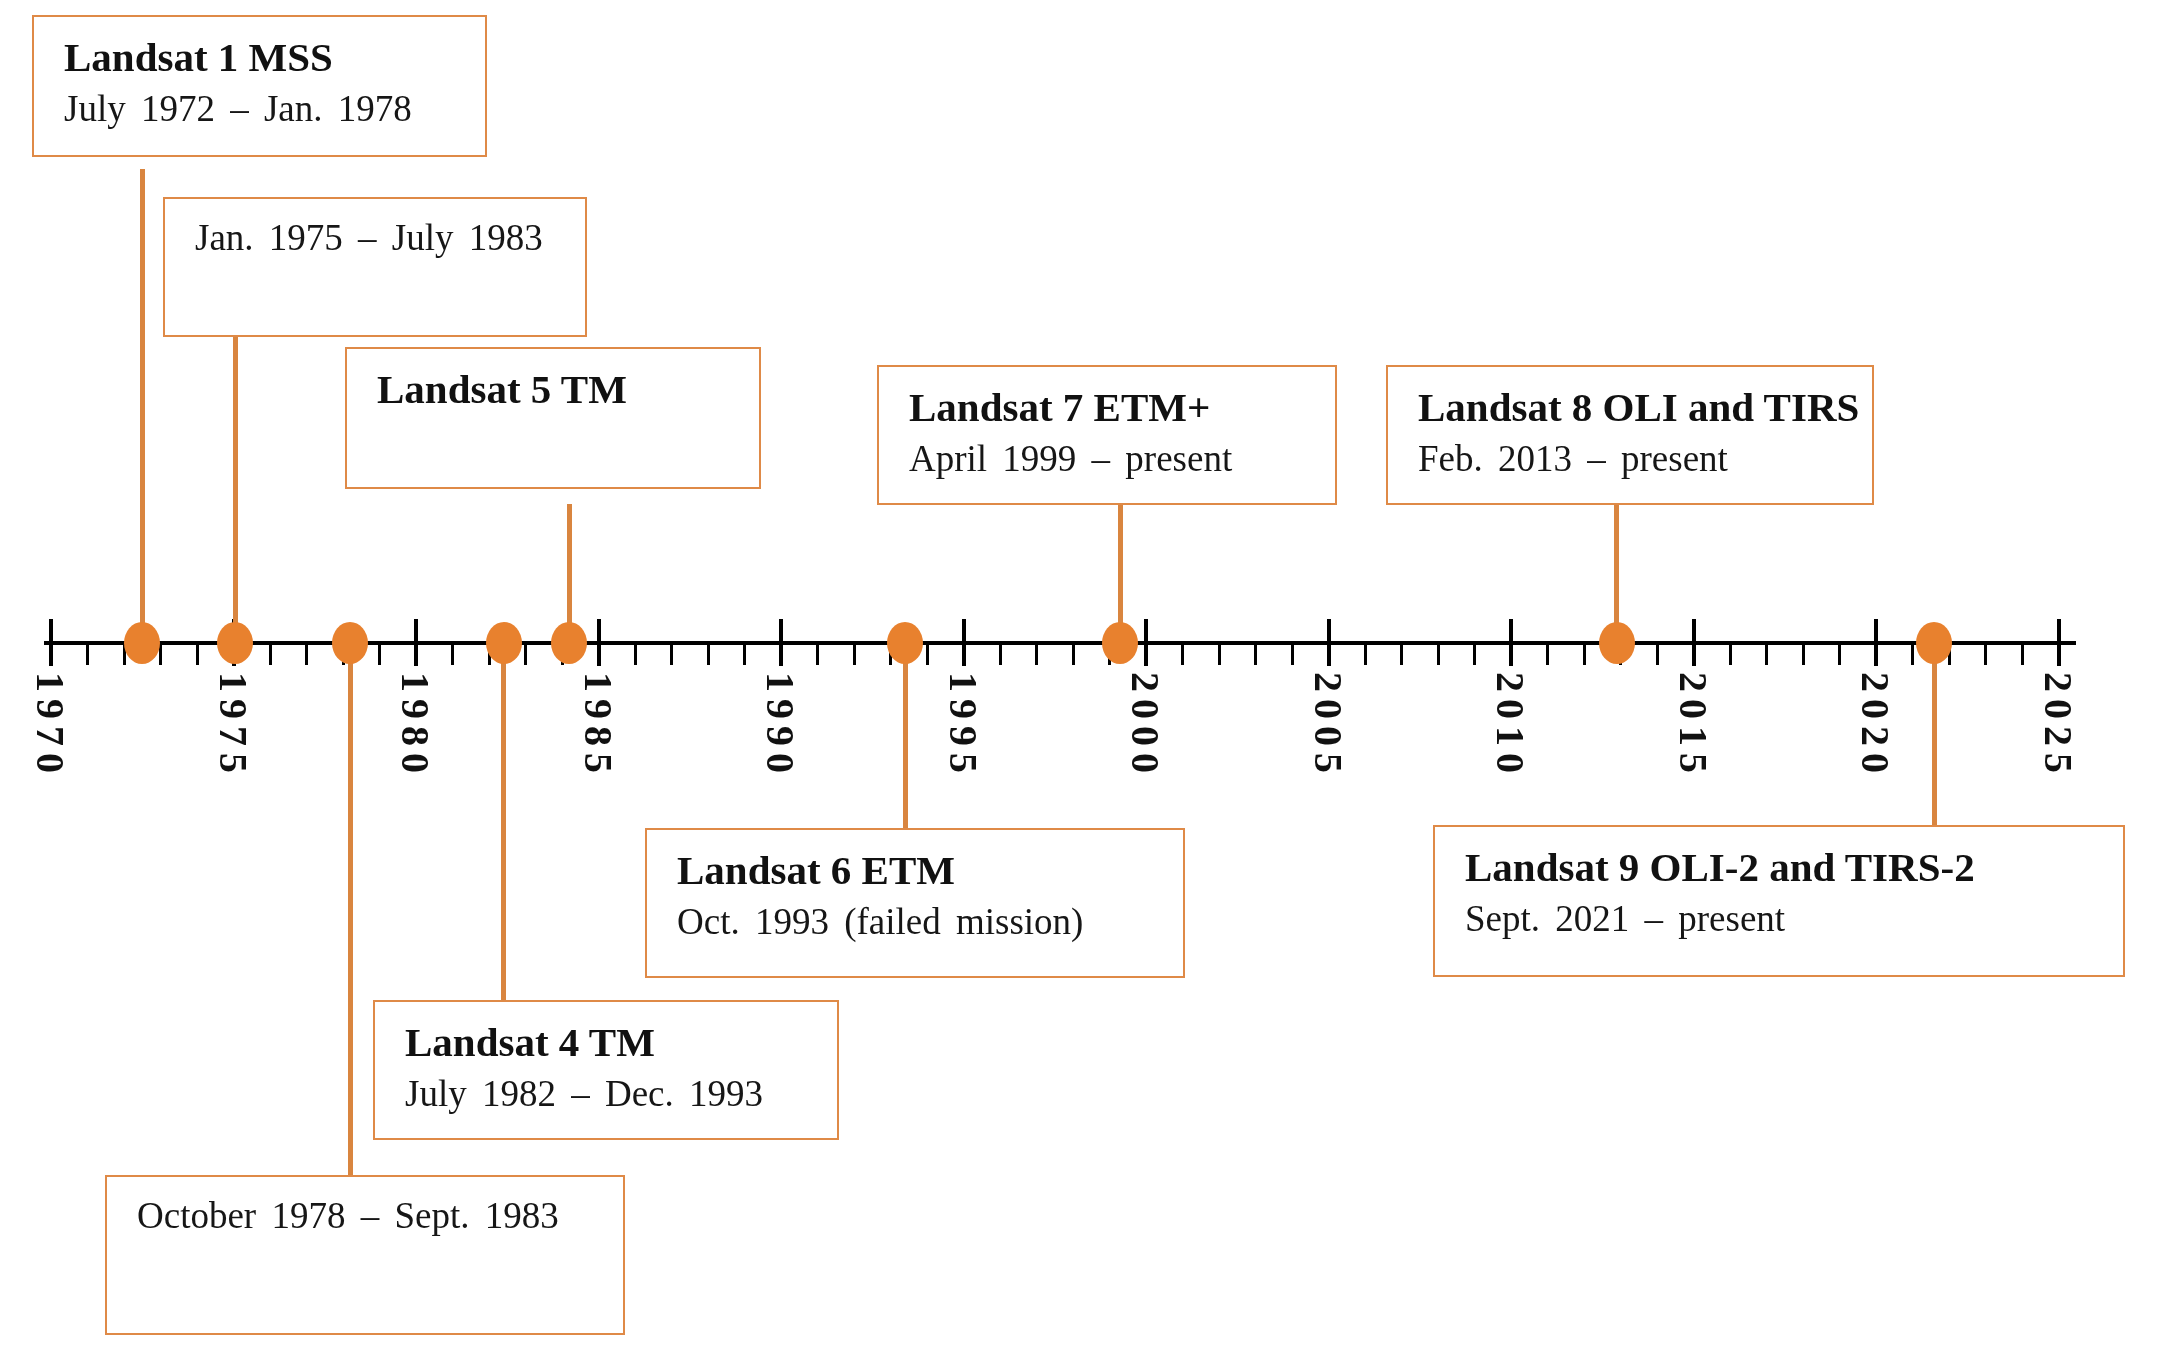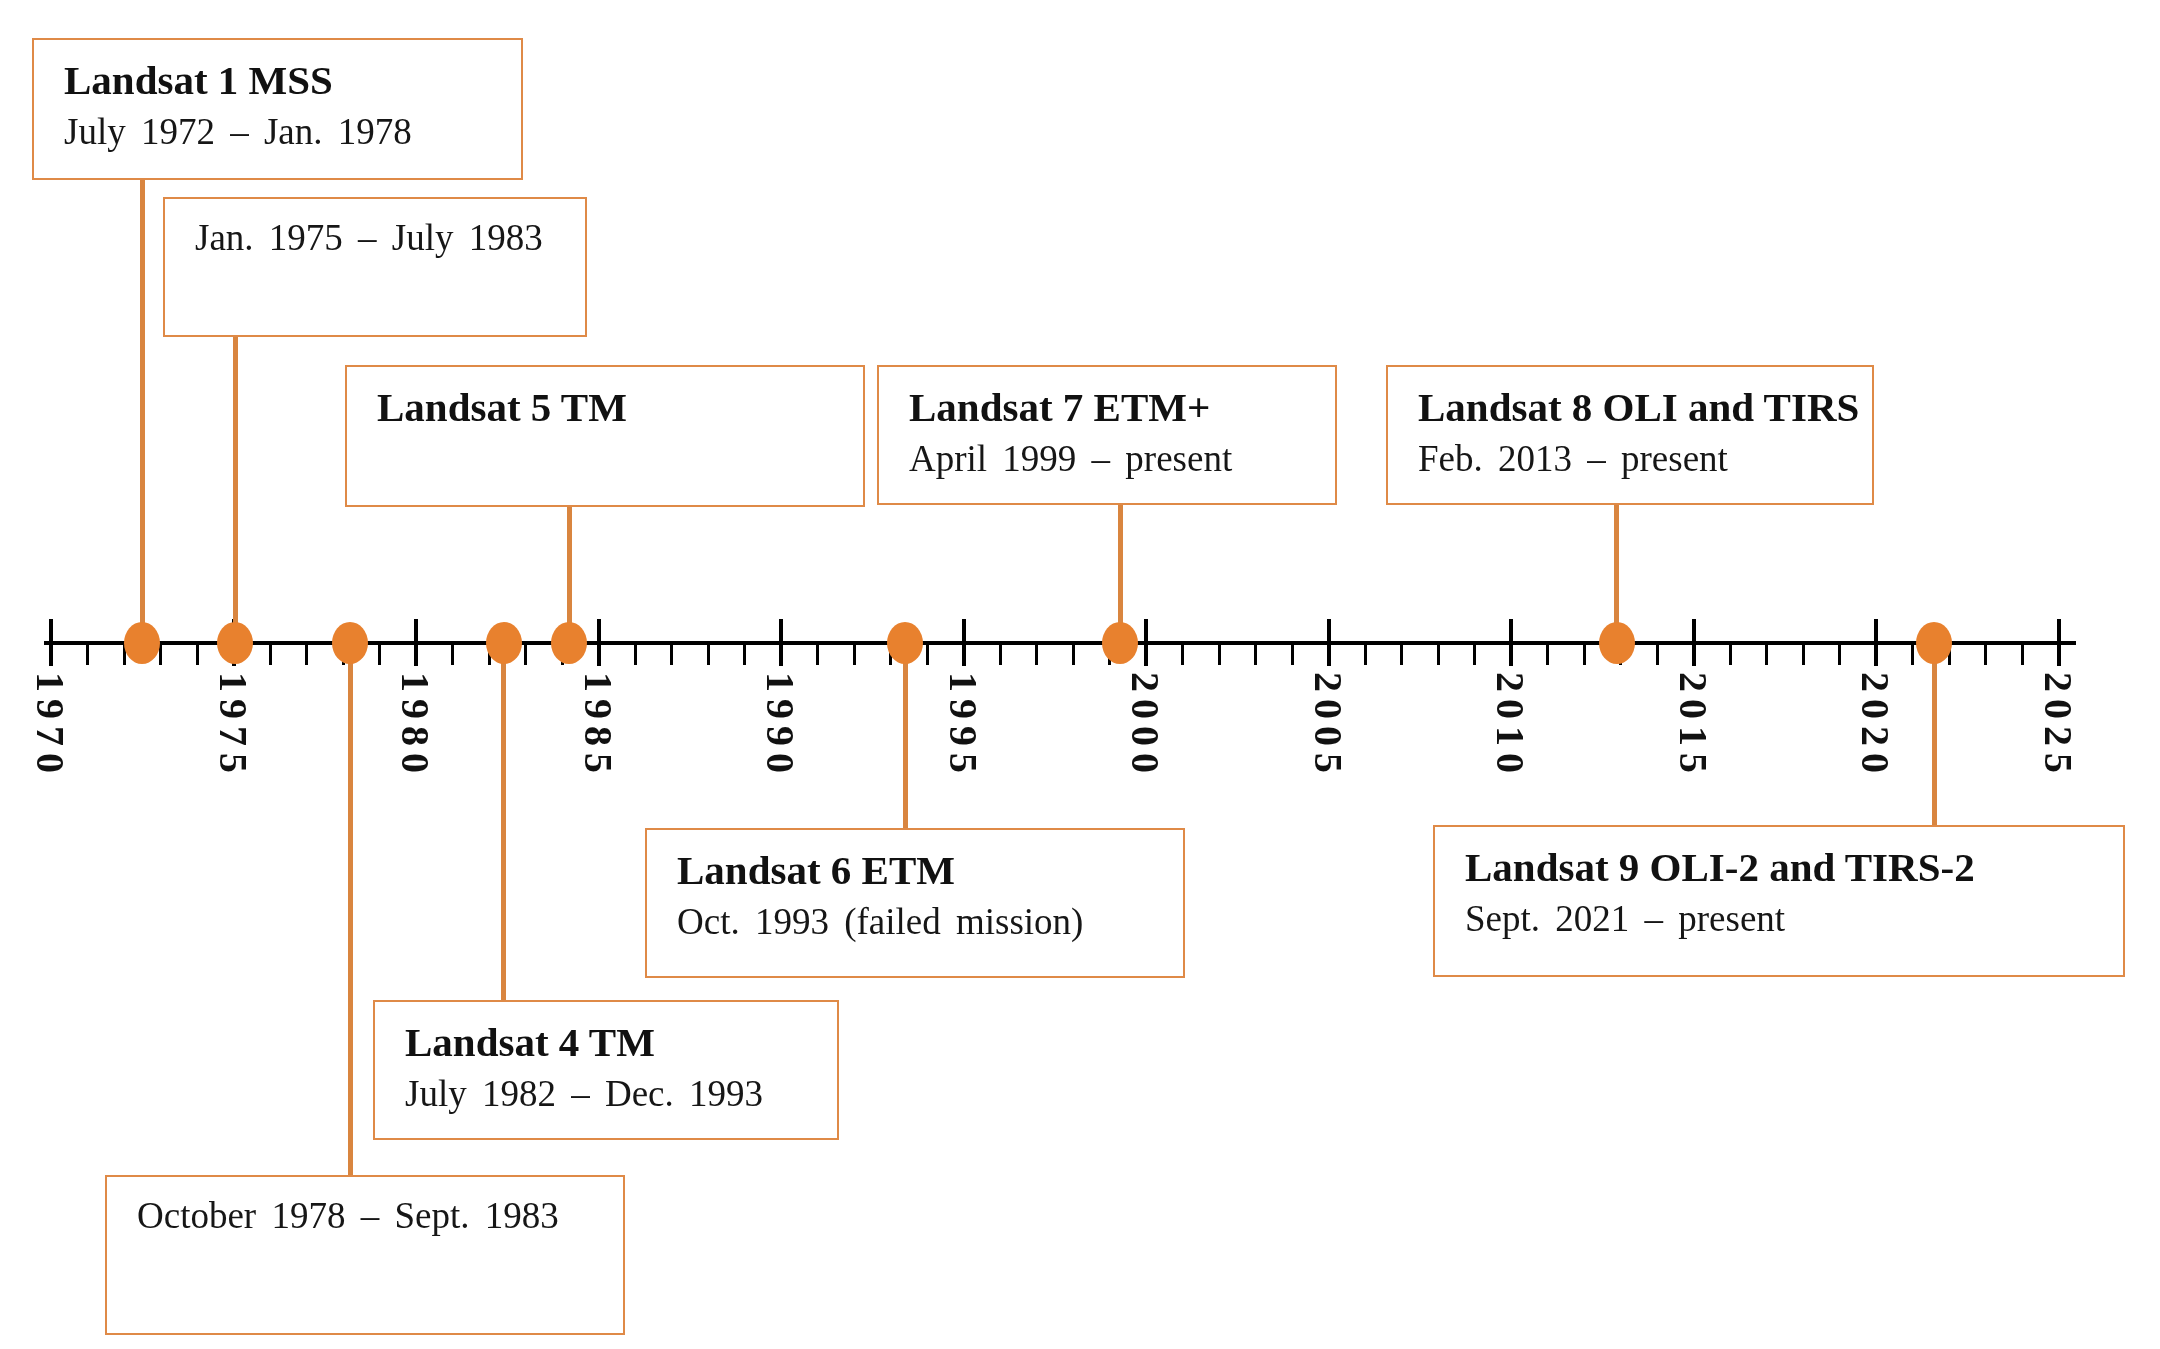--- a/index.html
+++ b/index.html
@@ -131,35 +131,35 @@
     <div class="stem" style="left: 1931.9px; top: 643px; width: 5px; height: 185px; background: rgb(217, 133, 63);"></div>
     <div class="dot" style="left: 124.25px; top: 622px; width: 36px; height: 42px; background: rgb(232, 129, 46);"></div>
     <div class="dot" style="left: 217.325px; top: 622px; width: 36px; height: 42px; background: rgb(232, 129, 46);"></div>
     <div class="dot" style="left: 332.3px; top: 622px; width: 36px; height: 42px; background: rgb(232, 129, 46);"></div>
     <div class="dot" style="left: 485.6px; top: 622px; width: 36px; height: 42px; background: rgb(232, 129, 46);"></div>
     <div class="dot" style="left: 551.3px; top: 622px; width: 36px; height: 42px; background: rgb(232, 129, 46);"></div>
     <div class="dot" style="left: 887.1px; top: 622px; width: 36px; height: 42px; background: rgb(232, 129, 46);"></div>
     <div class="dot" style="left: 1102.45px; top: 622px; width: 36px; height: 42px; background: rgb(232, 129, 46);"></div>
     <div class="dot" style="left: 1598.85px; top: 622px; width: 36px; height: 42px; background: rgb(232, 129, 46);"></div>
     <div class="dot" style="left: 1916.4px; top: 622px; width: 36px; height: 42px; background: rgb(232, 129, 46);"></div>
-    <div class="mbox" style="left: 32px; top: 38px; width: 491px; height: 142px; border-color: rgb(223, 138, 71);">
+    <div class="mbox" style="left: 32px; top: 15px; width: 455px; height: 142px; border-color: rgb(223, 138, 71);">
       <div class="mtitle">Landsat 1 MSS</div>
       <div class="mdates">July 1972 – Jan. 1978</div>
     </div>
     <div class="mbox" style="left: 163px; top: 197px; width: 424px; height: 140px; border-color: rgb(223, 138, 71);">
       <div class="mdates">Jan. 1975 – July 1983</div>
     </div>
     <div class="mbox" style="left: 105px; top: 1175px; width: 520px; height: 160px; border-color: rgb(223, 138, 71);">
       <div class="mdates">October 1978 – Sept. 1983</div>
     </div>
     <div class="mbox" style="left: 373px; top: 1000px; width: 466px; height: 140px; border-color: rgb(223, 138, 71);">
       <div class="mtitle">Landsat 4 TM</div>
       <div class="mdates">July 1982 – Dec. 1993</div>
     </div>
-    <div class="mbox" style="left: 345px; top: 365px; width: 520px; height: 142px; border-color: rgb(223, 138, 71);">
+    <div class="mbox" style="left: 345px; top: 347px; width: 416px; height: 142px; border-color: rgb(223, 138, 71);">
       <div class="mtitle">Landsat 5 TM</div>
     </div>
     <div class="mbox" style="left: 645px; top: 828px; width: 540px; height: 150px; border-color: rgb(223, 138, 71);">
       <div class="mtitle">Landsat 6 ETM</div>
       <div class="mdates">Oct. 1993 (failed mission)</div>
     </div>
     <div class="mbox" style="left: 877px; top: 365px; width: 460px; height: 140px; border-color: rgb(223, 138, 71);">
       <div class="mtitle">Landsat 7 ETM+</div>
       <div class="mdates">April 1999 – present</div>
     </div>

